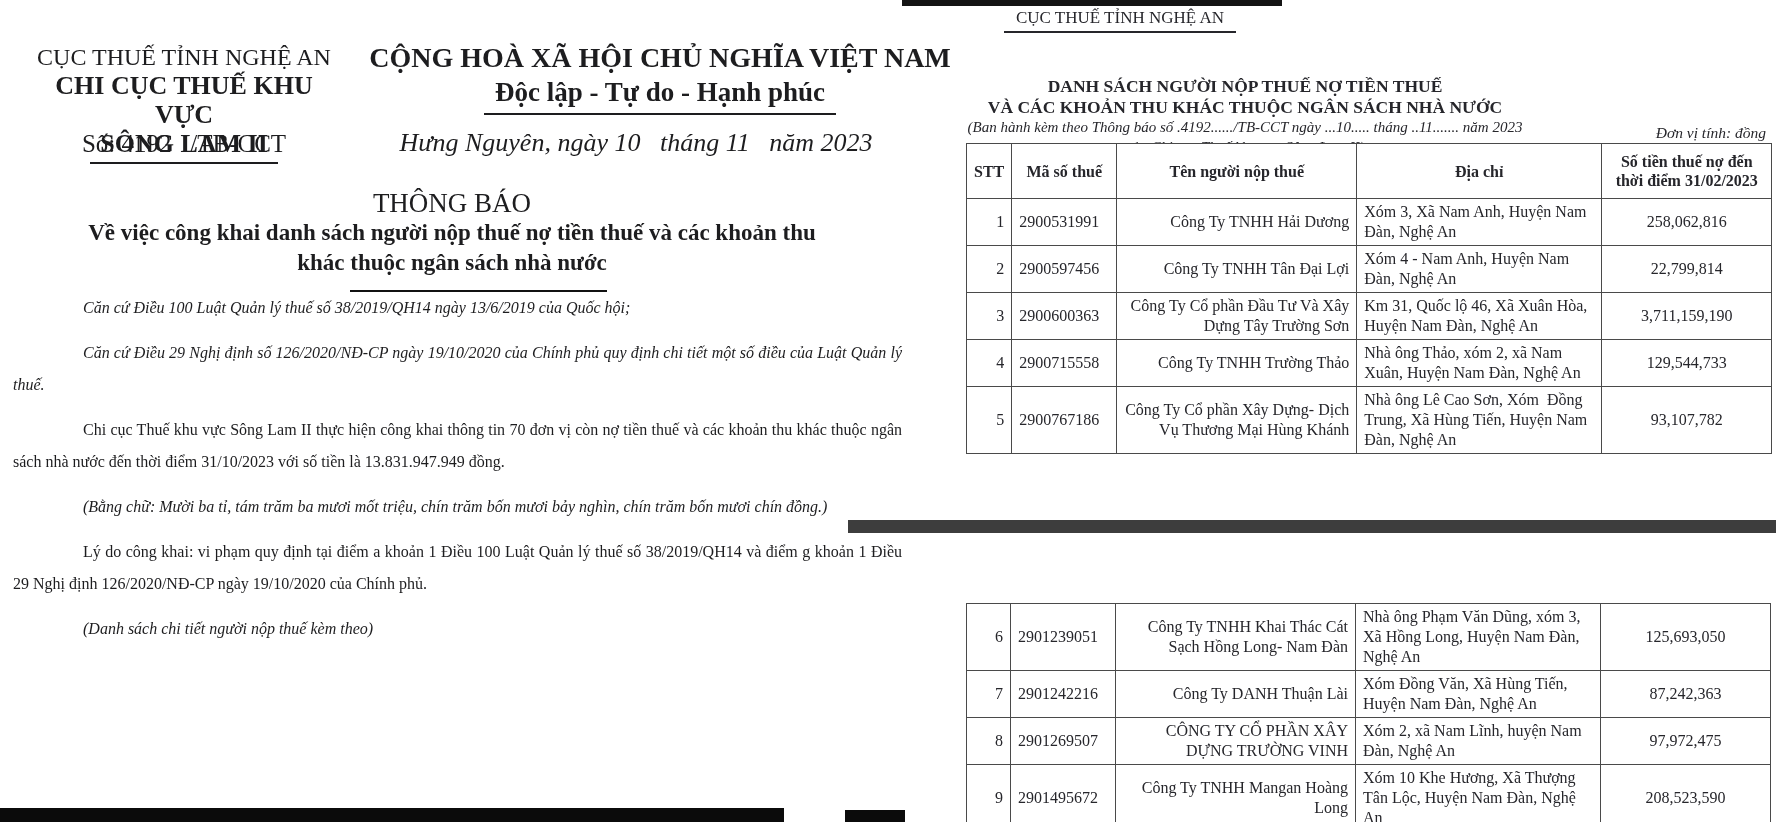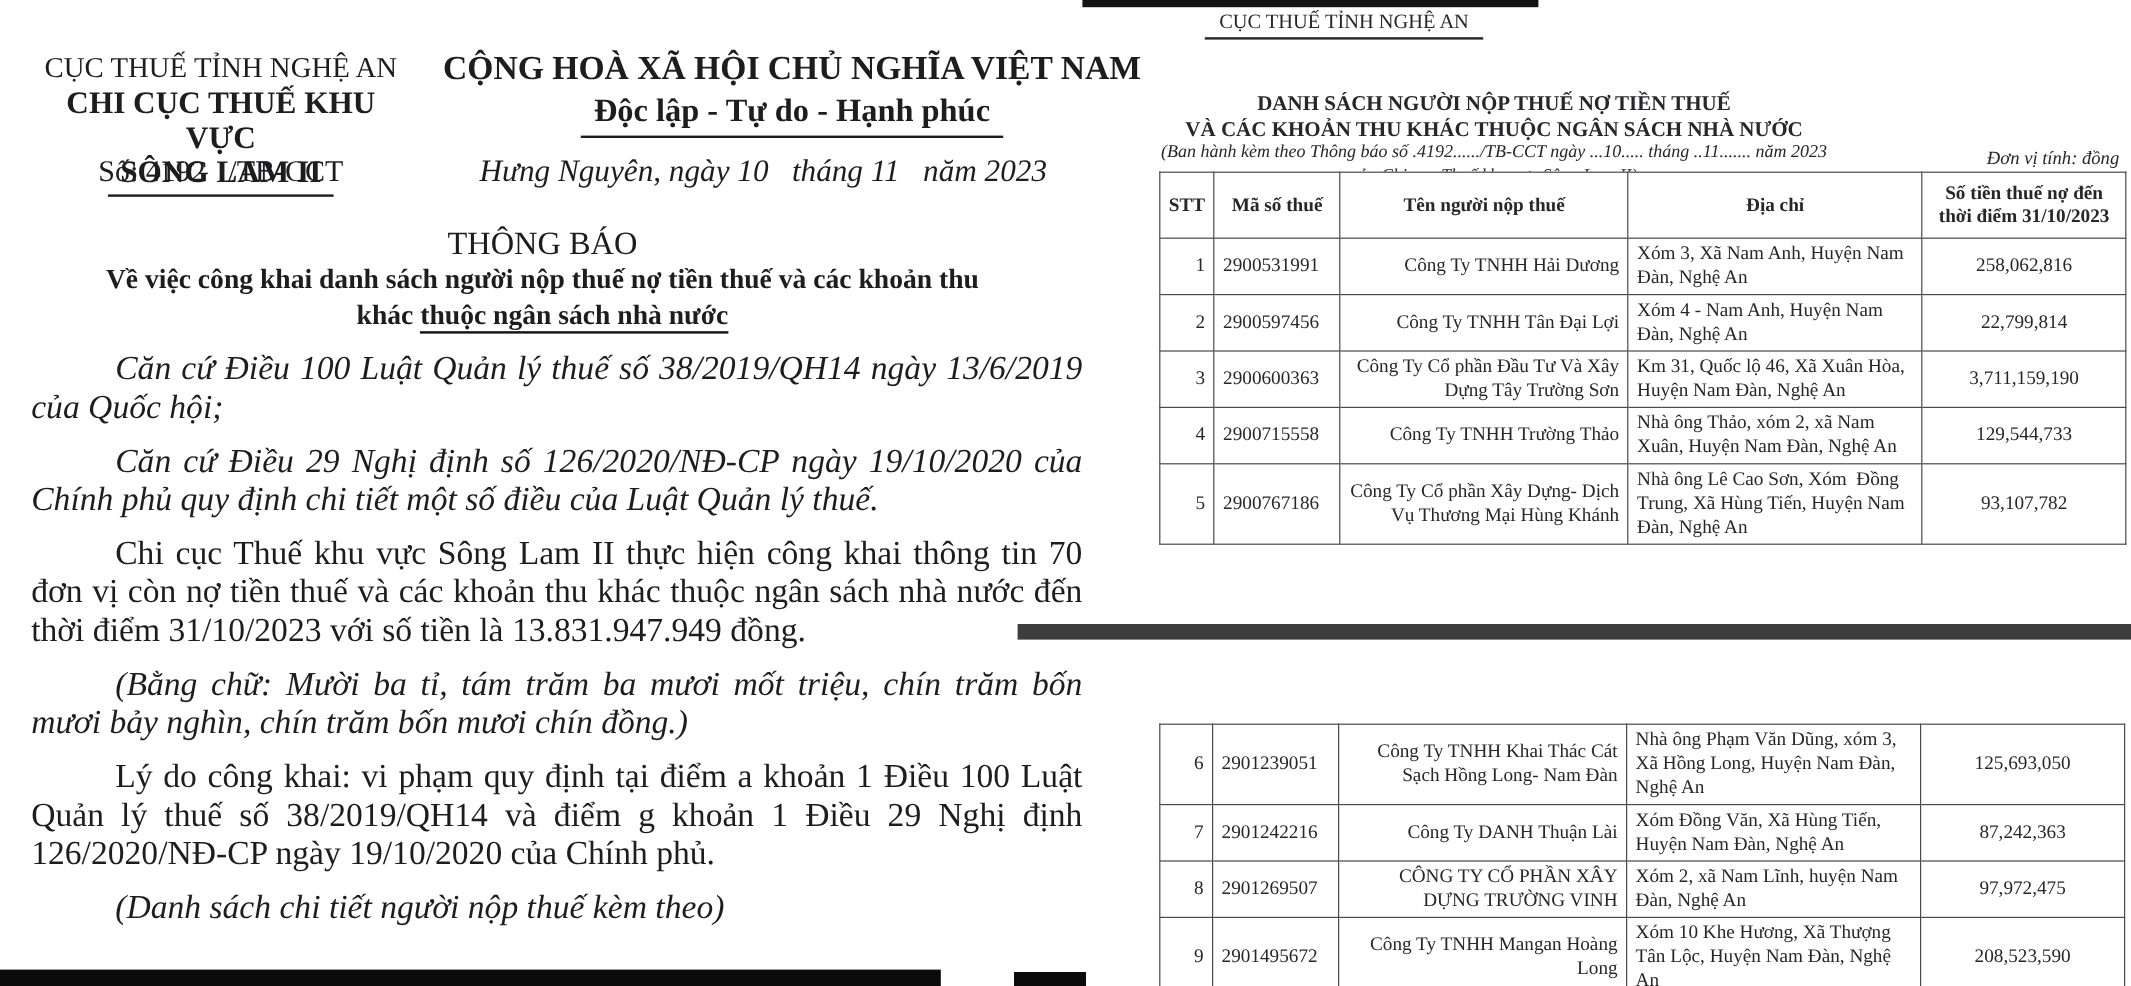--- a/index.html
+++ b/index.html
@@ -15,25 +15,25 @@
   .rule{height:0;border-top:2px solid #1d1d1f;}
   .issuer-rule{width:188px;margin:4px auto 0 auto;}
   .doc-number{left:28px;top:130px;width:312px;text-align:center;font-size:25px;}
   .national-block{left:338px;top:42px;width:596px;text-align:center;line-height:1.15;margin-left:24px;}
   .national-l1{font-size:28px;font-weight:bold;}
   .national-l2{font-size:27px;font-weight:bold;margin-top:3px;}
   .national-rule{width:352px;margin:5px auto 0 auto;}
   .place-date{left:338px;top:128px;width:596px;text-align:center;font-style:italic;font-size:26px;}
   .notice-title{left:10px;top:188px;width:884px;text-align:center;font-weight:normal;font-size:27px;}
   .notice-subtitle{left:10px;top:218px;width:884px;text-align:center;font-weight:bold;font-size:23px;line-height:30px;}
-  .u-seg{border-bottom:2.5px solid #111;padding-bottom:1px;text-align:center;}
+  .u-seg{border-bottom:2.5px solid #111;padding-bottom:15px;text-align:center;}
   .notice-body{left:10px;top:292px;width:892px;}
   .notice-body p{
-    margin:0 0 13px 16px;text-indent:70px;text-align:justify;
-    font-size:28px;line-height:32px;
+    margin:0 0 13px 3px;text-indent:70px;text-align:justify;
+    font-size:16px;line-height:32px;
   }
   .notice-body p.it{font-style:italic;}
   
   .bar{background:#0b0b0b;}
   .bar-bottom-left{left:0;top:808px;width:784px;height:14px;}
   .bar-top-right{left:902px;top:0;width:380px;height:6px;background:#141414;}
   .bar-mid-right{left:848px;top:520px;width:928px;height:13px;background:#3d3d3d;}
   .bar-bottom-small{left:845px;top:810px;width:60px;height:12px;}
   
   .list-issuer{left:920px;top:8px;width:400px;text-align:center;line-height:1.2;color:#26262b;}
@@ -125,21 +125,21 @@
           <col style="width:240px">
           <col style="width:245px">
           <col style="width:170px">
         </colgroup>
       <thead>
           <tr id="t1-head">
             <th>STT</th>
             <th>Mã số thuế</th>
             <th>Tên người nộp thuế</th>
             <th>Địa chỉ</th>
-            <th>Số tiền thuế nợ đến thời điểm 31/10/2023</th>
+            <th>Số tiền thuế nợ đến thời điểm 31/02/2023</th>
           </tr>
         </thead>
       <tbody id="t1-body">
           <tr>
             <td class="c-stt">1</td>
             <td class="c-code">2900531991</td>
             <td class="c-name">Công Ty TNHH Hải Dương</td>
             <td class="c-addr">Xóm 3, Xã Nam Anh, Huyện Nam Đàn, Nghệ An</td>
             <td class="c-amt">258,062,816</td>
           </tr>

